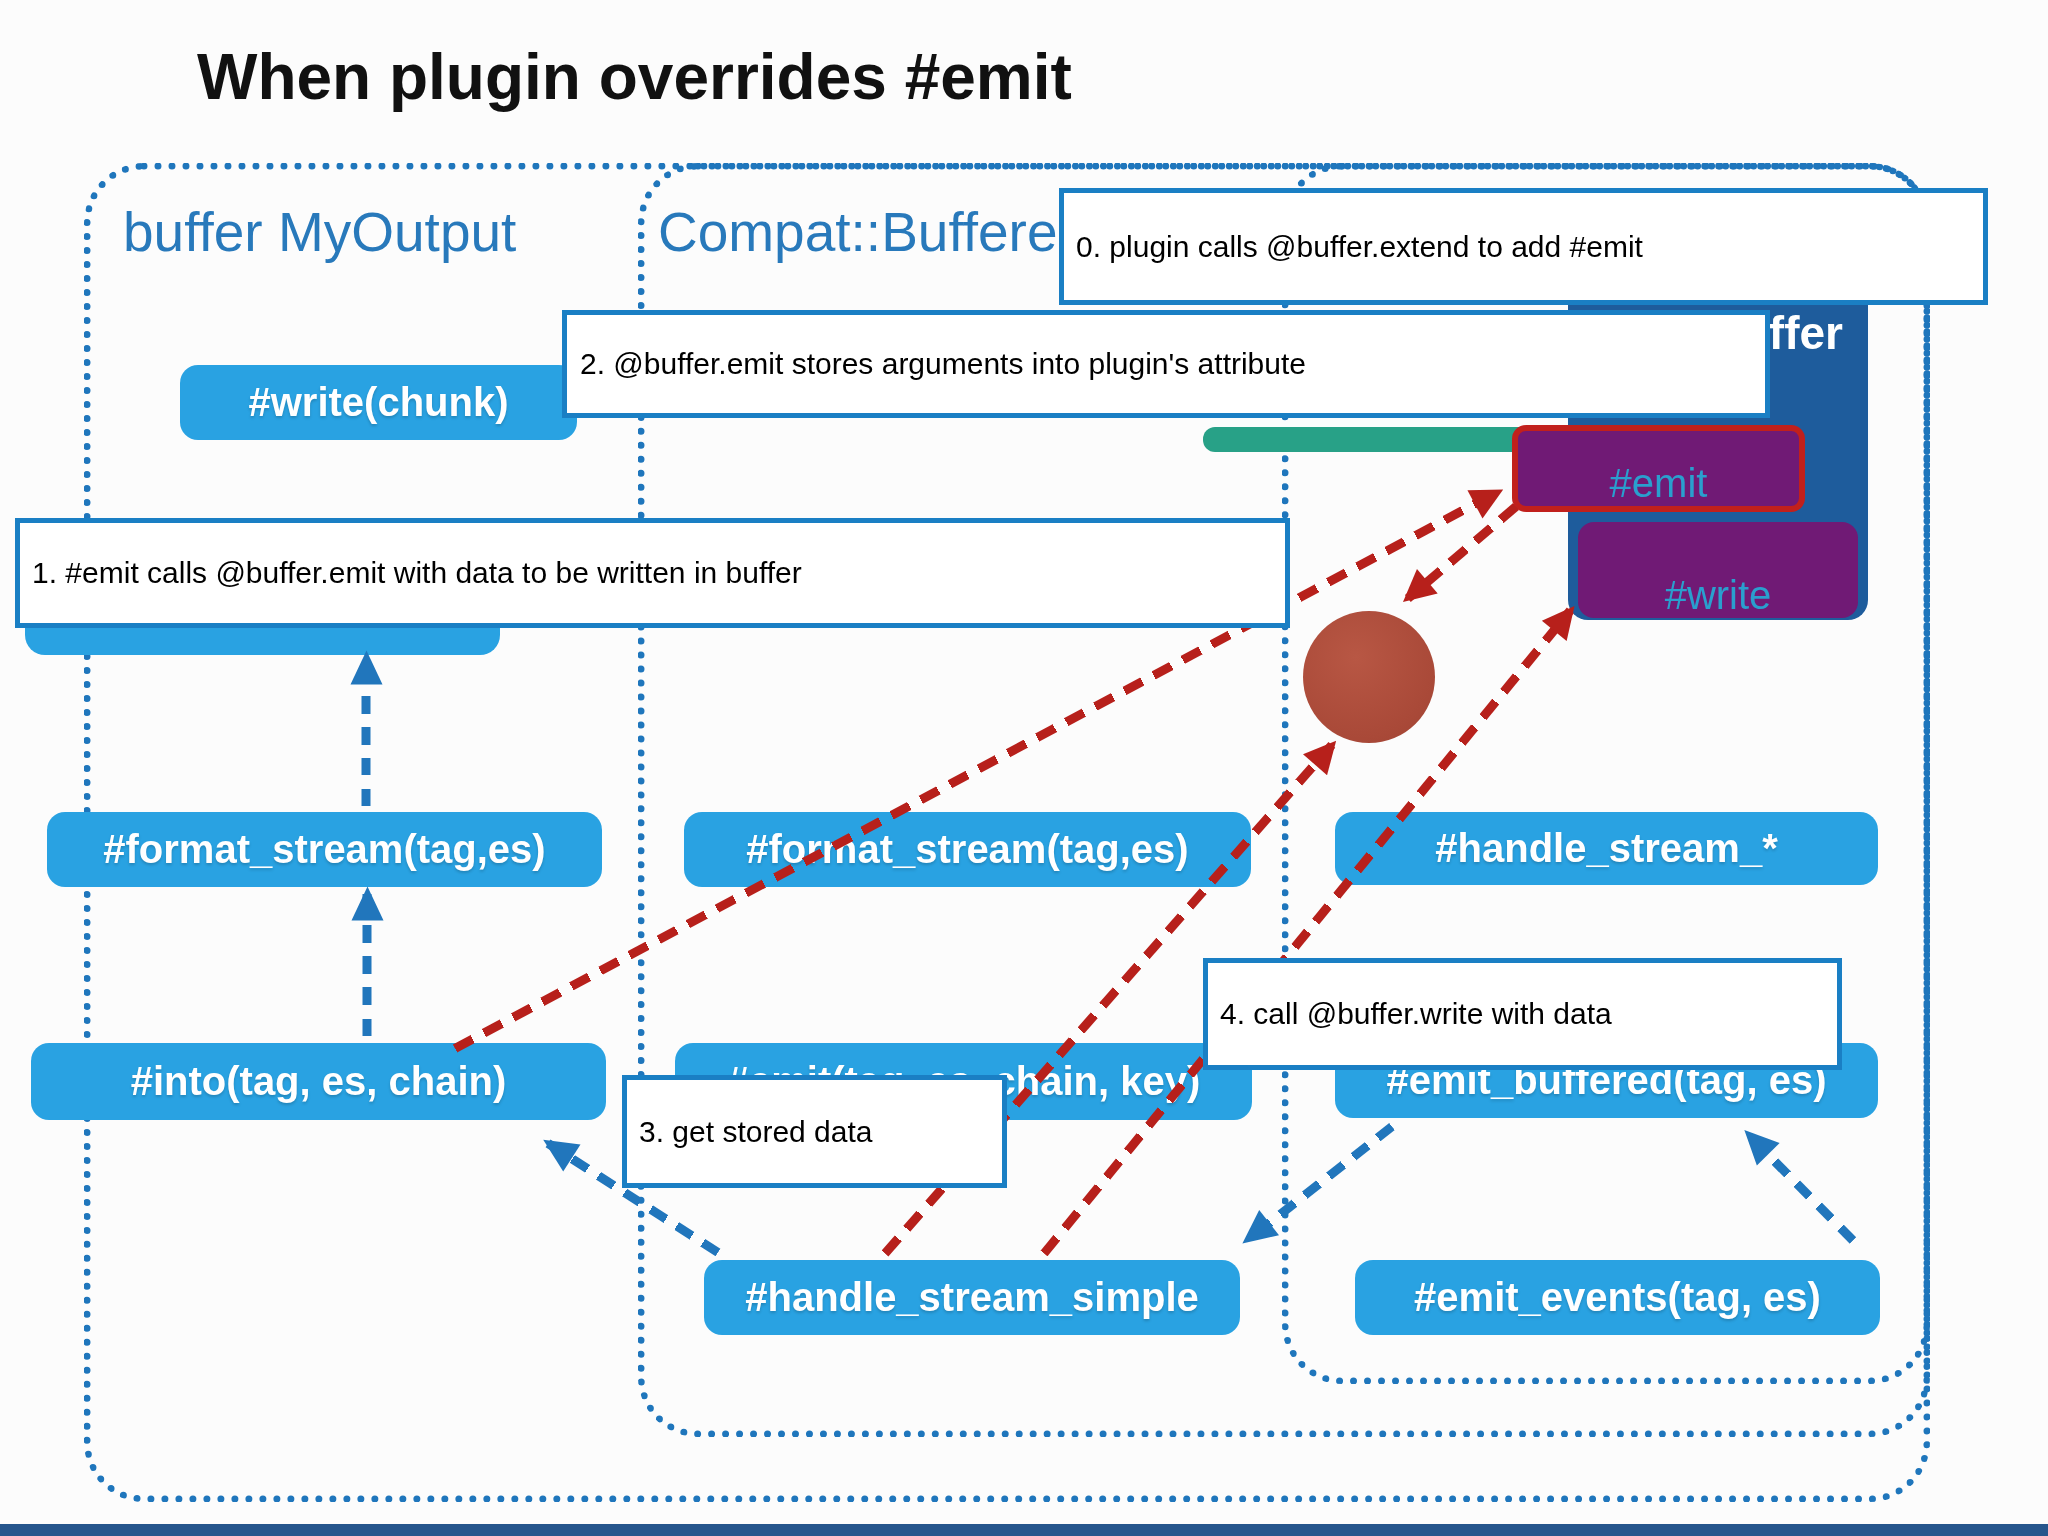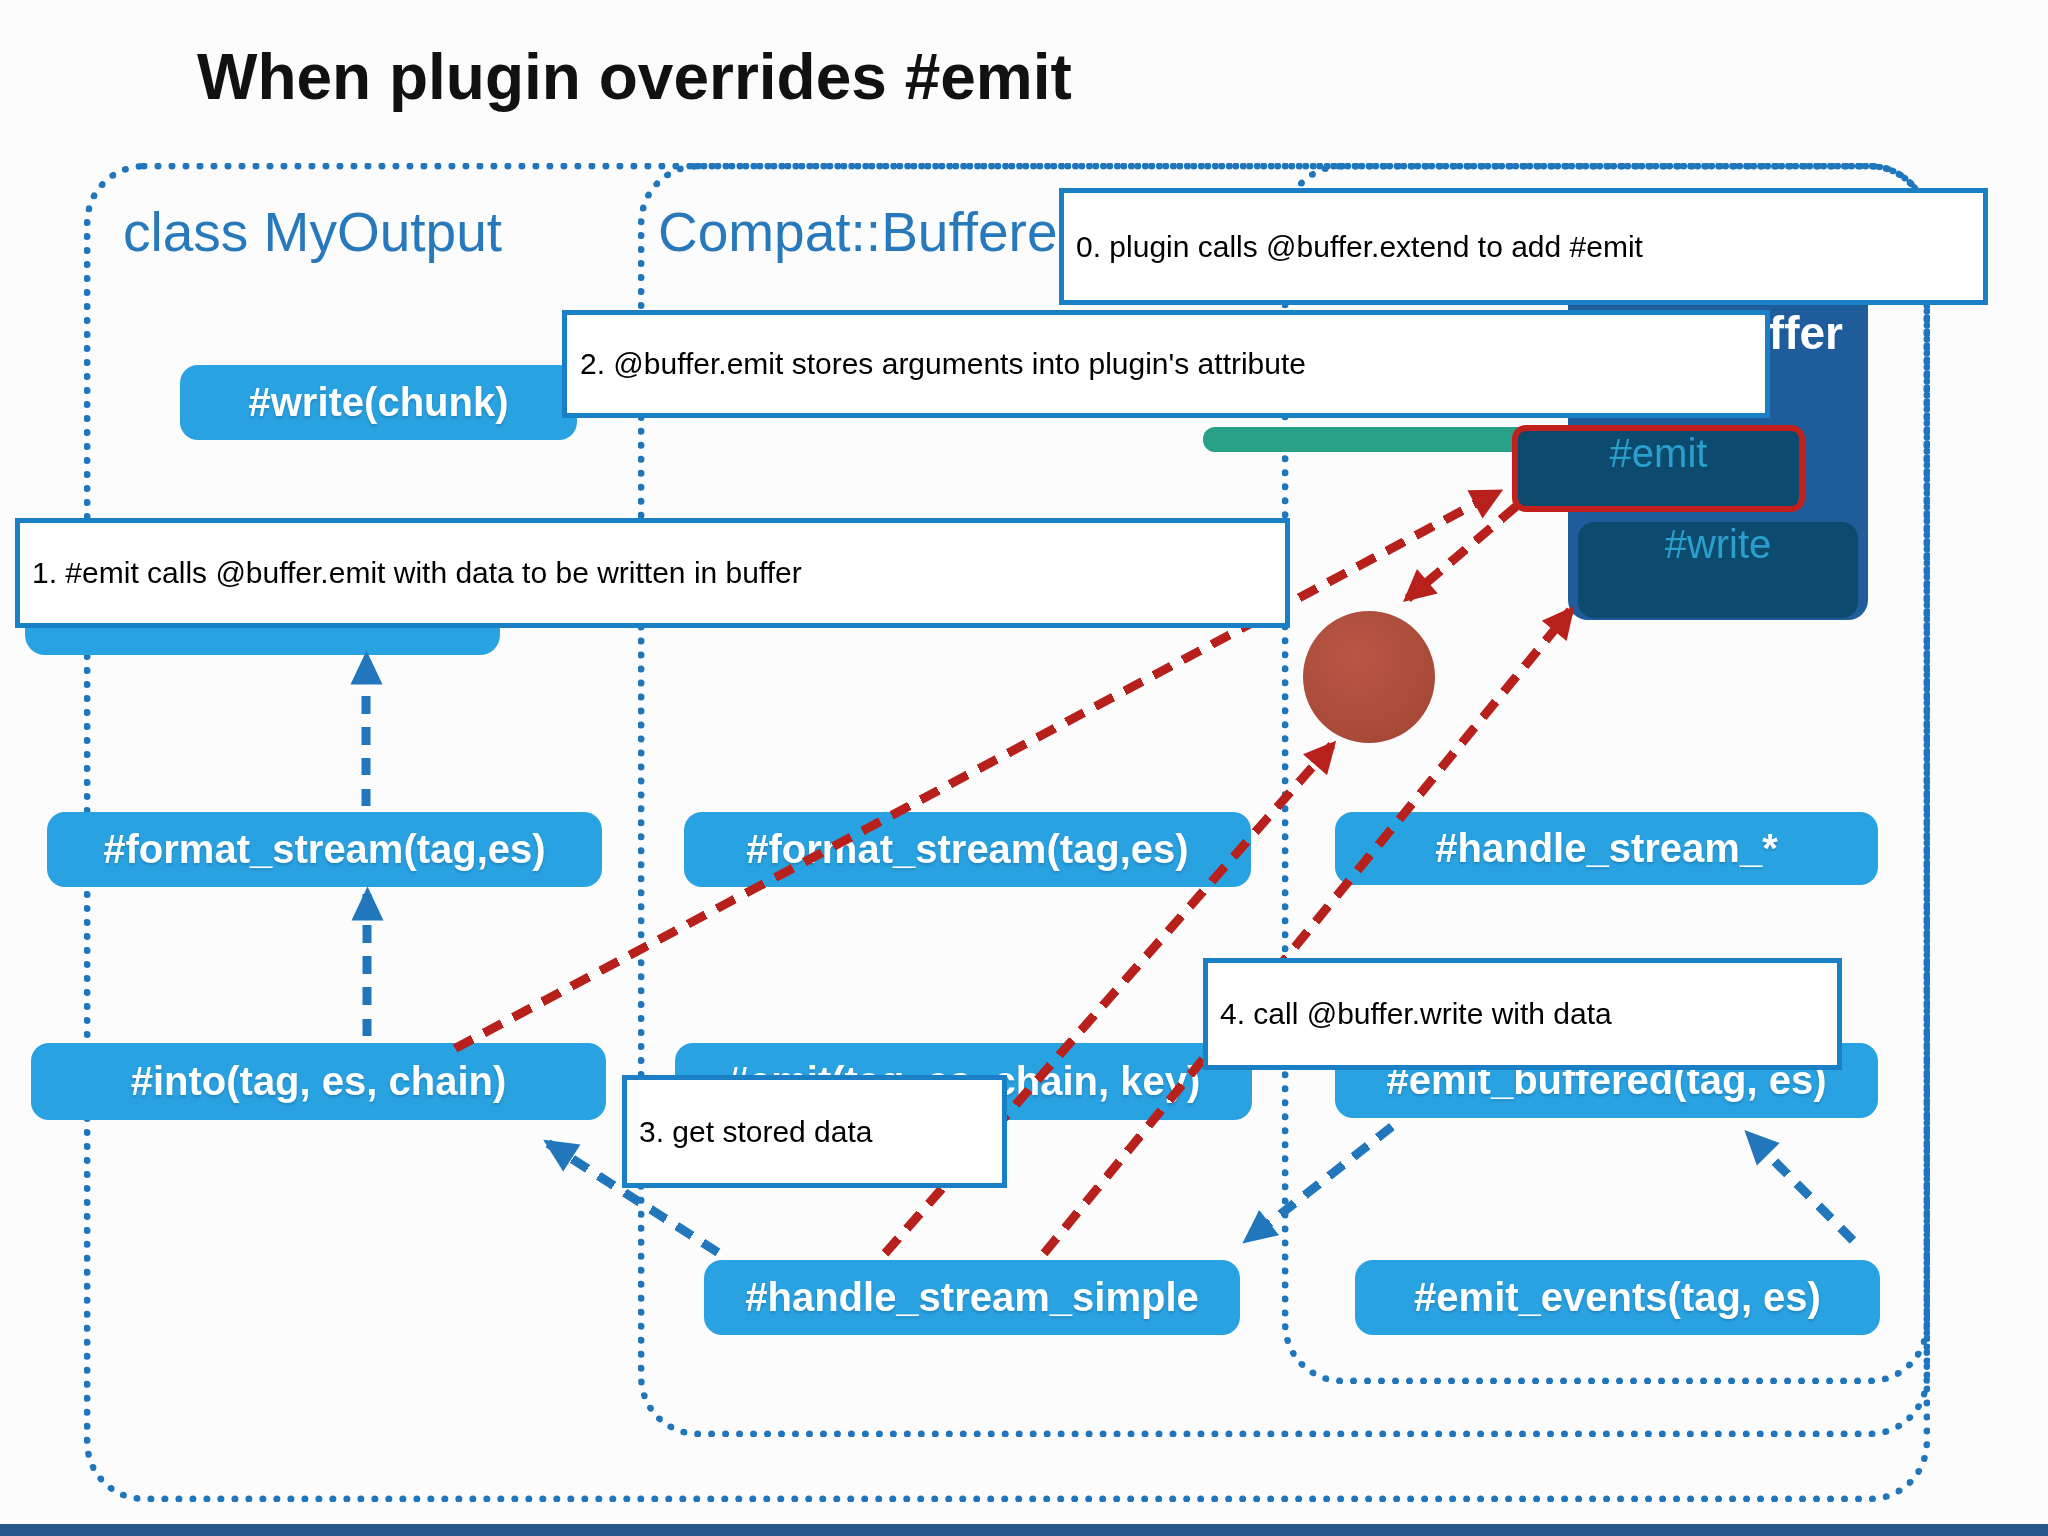--- a/index.html
+++ b/index.html
@@ -40,22 +40,22 @@
   .m-fs-mid{left:684px;top:812px;width:567px;height:75px;}
   .m-emit-mid{left:675px;top:1043px;width:577px;height:77px;}
   .m-hss{left:704px;top:1260px;width:536px;height:75px;}
   .m-hstar{left:1335px;top:812px;width:543px;height:73px;}
   .m-ebuf{left:1335px;top:1043px;width:543px;height:75px;}
   .m-eev{left:1355px;top:1260px;width:525px;height:75px;text-align:center;}
   
   .buffer-box{left:1568px;top:262px;width:300px;height:358px;background:#1e5c9c;border-radius:20px;z-index:3;}
   .buffer-title{left:1660px;top:306px;width:183px;text-align:right;color:#fff;font-weight:700;font-size:46px;z-index:3;}
   .pill-white{
-    background:#0c4a6e;border-radius:16px;z-index:4;
-    display:flex;align-items:flex-start;justify-content:center;
+    background:#701a75;border-radius:16px;z-index:4;
+    display:flex;align-items:flex-end;justify-content:center;
     color:#2a9fce;font-size:40px;
   }
   .p-emit{left:1512px;top:425px;width:281px;height:75px;border:6px solid #c1201c;border-radius:14px;}
   .p-write{left:1578px;top:522px;width:280px;height:96px;}
   
   .green-bar{left:1203px;top:427px;width:330px;height:25px;border-radius:12px;background:#28a187;z-index:3;}
   .red-circle{left:1303px;top:611px;width:132px;height:132px;border-radius:50%;
     background:radial-gradient(circle at 40% 35%, #b85744 0%, #a94938 70%, #9e4232 100%);z-index:3;}
   
   .arrow{height:9px;transform-origin:0 50%;z-index:5;}
@@ -83,21 +83,21 @@
   .bottom-bar{left:0;top:1524px;width:2048px;height:12px;background:#26568c;z-index:11;}
 </style>
 </head>
 <body>
 
 <div class="abs title">When plugin overrides #emit</div>
 
 <div class="abs dotted box-outer"></div>
 <div class="abs dotted box-middle"></div>
 <div class="abs dotted box-inner"></div>
-<div class="abs class-label lbl-outer">class MyOutput</div>
+<div class="abs class-label lbl-outer">buffer MyOutput</div>
 <div class="abs class-label lbl-middle">Compat::Buffere</div>
 
 <div class="abs buffer-box"></div>
 <div class="abs buffer-title">Buffer</div>
 
 <div class="abs green-bar"></div>
 
 <div class="abs mbox m-write-chunk">
     <span>#write(chunk)</span>
   </div>

